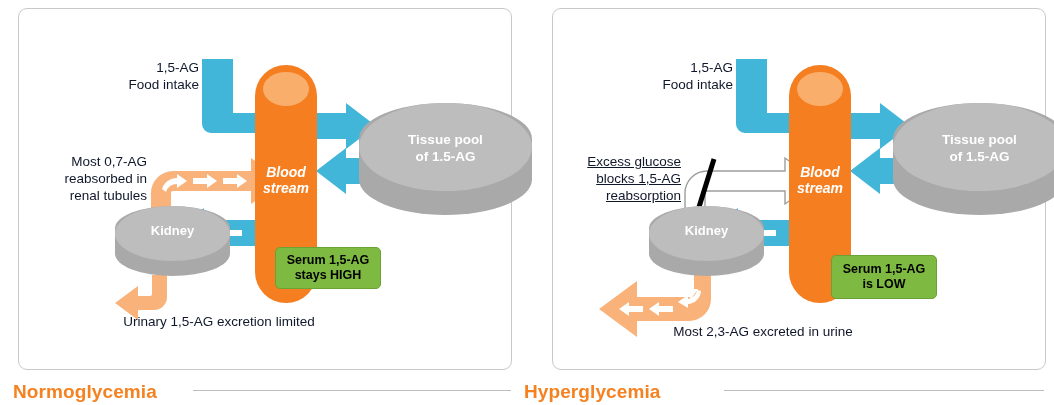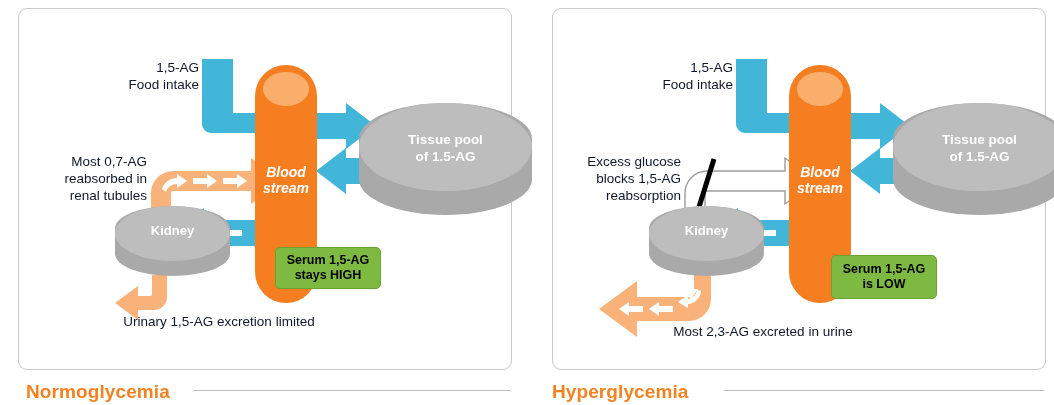--- a/index.html
+++ b/index.html
@@ -12,22 +12,22 @@
   .stage{position:relative;width:1054px;height:405px;}
 
   
   .panel{position:absolute;top:8px;height:360px;
          border:1px solid #c9c9c9;border-radius:9px;background:#fff;}
   #panel-left{left:18px;width:492px;}
   #panel-right{left:552px;width:492px;}
 
   .panel-title{position:absolute;bottom:2px;font-size:19px;font-weight:bold;
                color:#F58220;letter-spacing:.1px;white-space:nowrap;}
-  #title-left{left:26px;margin-top:20px;}
-  #title-right{left:552px;margin-top:16px;}
+  #title-left{left:13px;margin-top:20px;}
+  #title-right{left:524px;margin-top:16px;}
   .title-rule{position:absolute;bottom:14px;height:1px;background:#bdbdbd;}
   #rule-left{left:193px;width:318px;}
   #rule-right{left:724px;width:320px;}
 
   
   .diagram{position:absolute;top:8px;left:0;width:492px;height:360px;}
 
   .txt{position:absolute;font-size:13.5px;color:#0f172a;line-height:17px;
        white-space:pre;}
   .txt.r{text-align:right;}
@@ -175,21 +175,21 @@
         <div class="body"></div>
         <div class="top" style="height:55px;"></div>
         <div class="lbl" style="top:17px;font-size:13px;">Kidney</div>
       </div>
 
       <div class="green-box" style="left:278px;top:238px;width:104px;height:42px;">Serum 1,5-AG
 is LOW</div>
 
       <div class="txt r" style="left:20px;top:42px;width:160px;">1,5-AG
 Food intake</div>
-      <div class="txt r" style="left:0px;top:136px;width:128px;">Excess glucose
+      <div class="txt r" style="left:0px;top:136px;width:128px;text-decoration:underline;">Excess glucose
 blocks 1,5-AG
 reabsorption</div>
       <div class="txt c" style="left:60px;top:306px;width:300px;">Most 2,3-AG excreted in urine</div>
     </div>
   </div>
 
   <div class="panel-title" id="title-left">Normoglycemia</div>
   <div class="title-rule" id="rule-left"></div>
 
   <div class="panel-title" id="title-right">Hyperglycemia</div>

